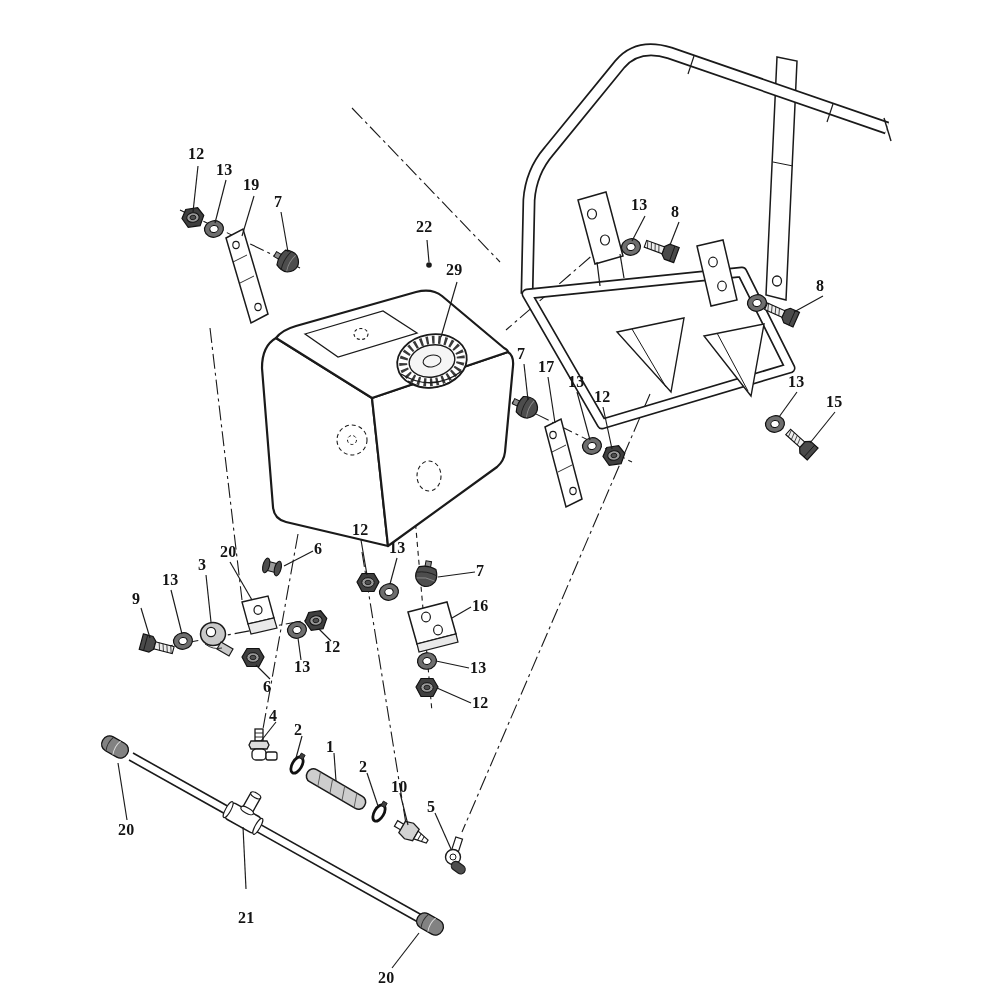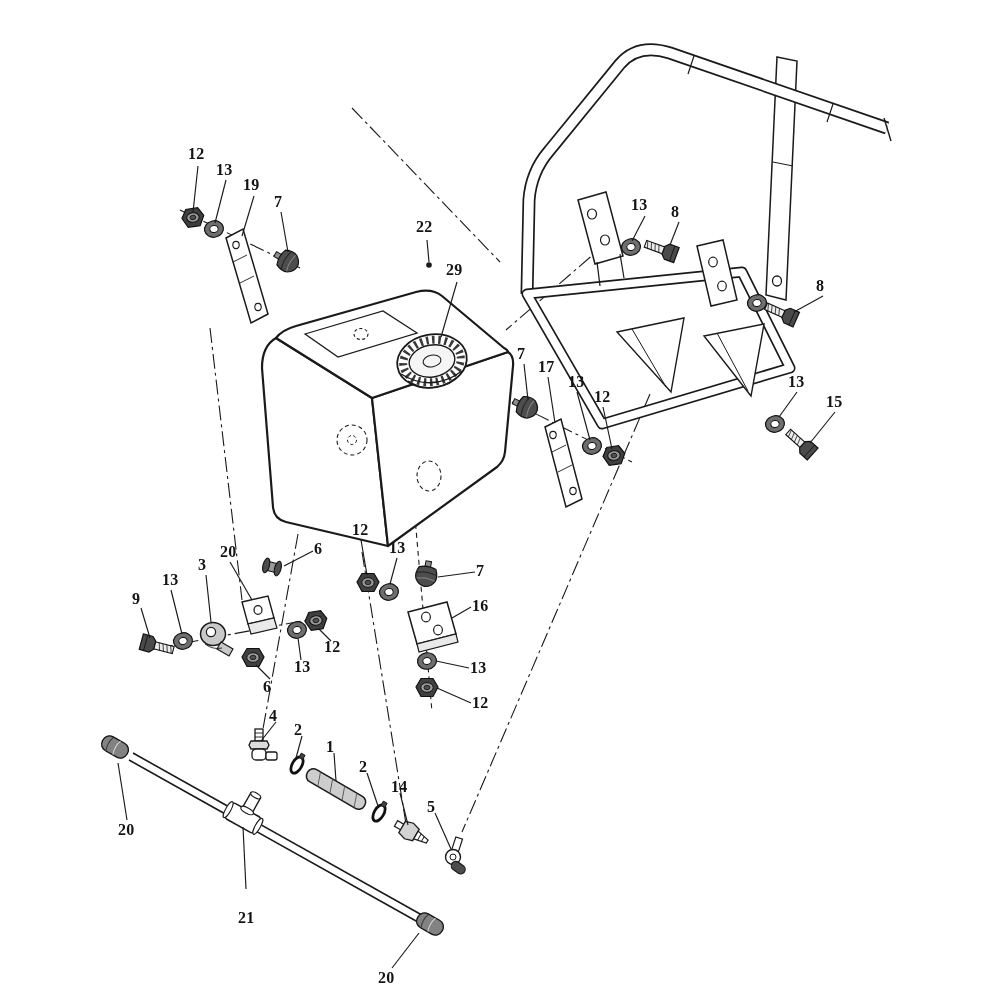--- a/index.html
+++ b/index.html
@@ -302,19 +302,19 @@
 <div class="callout" style="left:472px;top:598px">16</div>
 <div class="callout" style="left:470px;top:660px">13</div>
 <div class="callout" style="left:472px;top:695px">12</div>
 <div class="callout" style="left:324px;top:639px">12</div>
 <div class="callout" style="left:294px;top:659px">13</div>
 <div class="callout" style="left:263px;top:679px">6</div>
 <div class="callout" style="left:269px;top:708px">4</div>
 <div class="callout" style="left:294px;top:722px">2</div>
 <div class="callout" style="left:326px;top:739px">1</div>
 <div class="callout" style="left:359px;top:759px">2</div>
-<div class="callout" style="left:391px;top:779px">14</div>
+<div class="callout" style="left:391px;top:779px">10</div>
 <div class="callout" style="left:427px;top:799px">5</div>
 <div class="callout" style="left:118px;top:822px">20</div>
 <div class="callout" style="left:238px;top:910px">21</div>
 <div class="callout" style="left:378px;top:970px">20</div>
 
 </div>
 
 </body></html>

